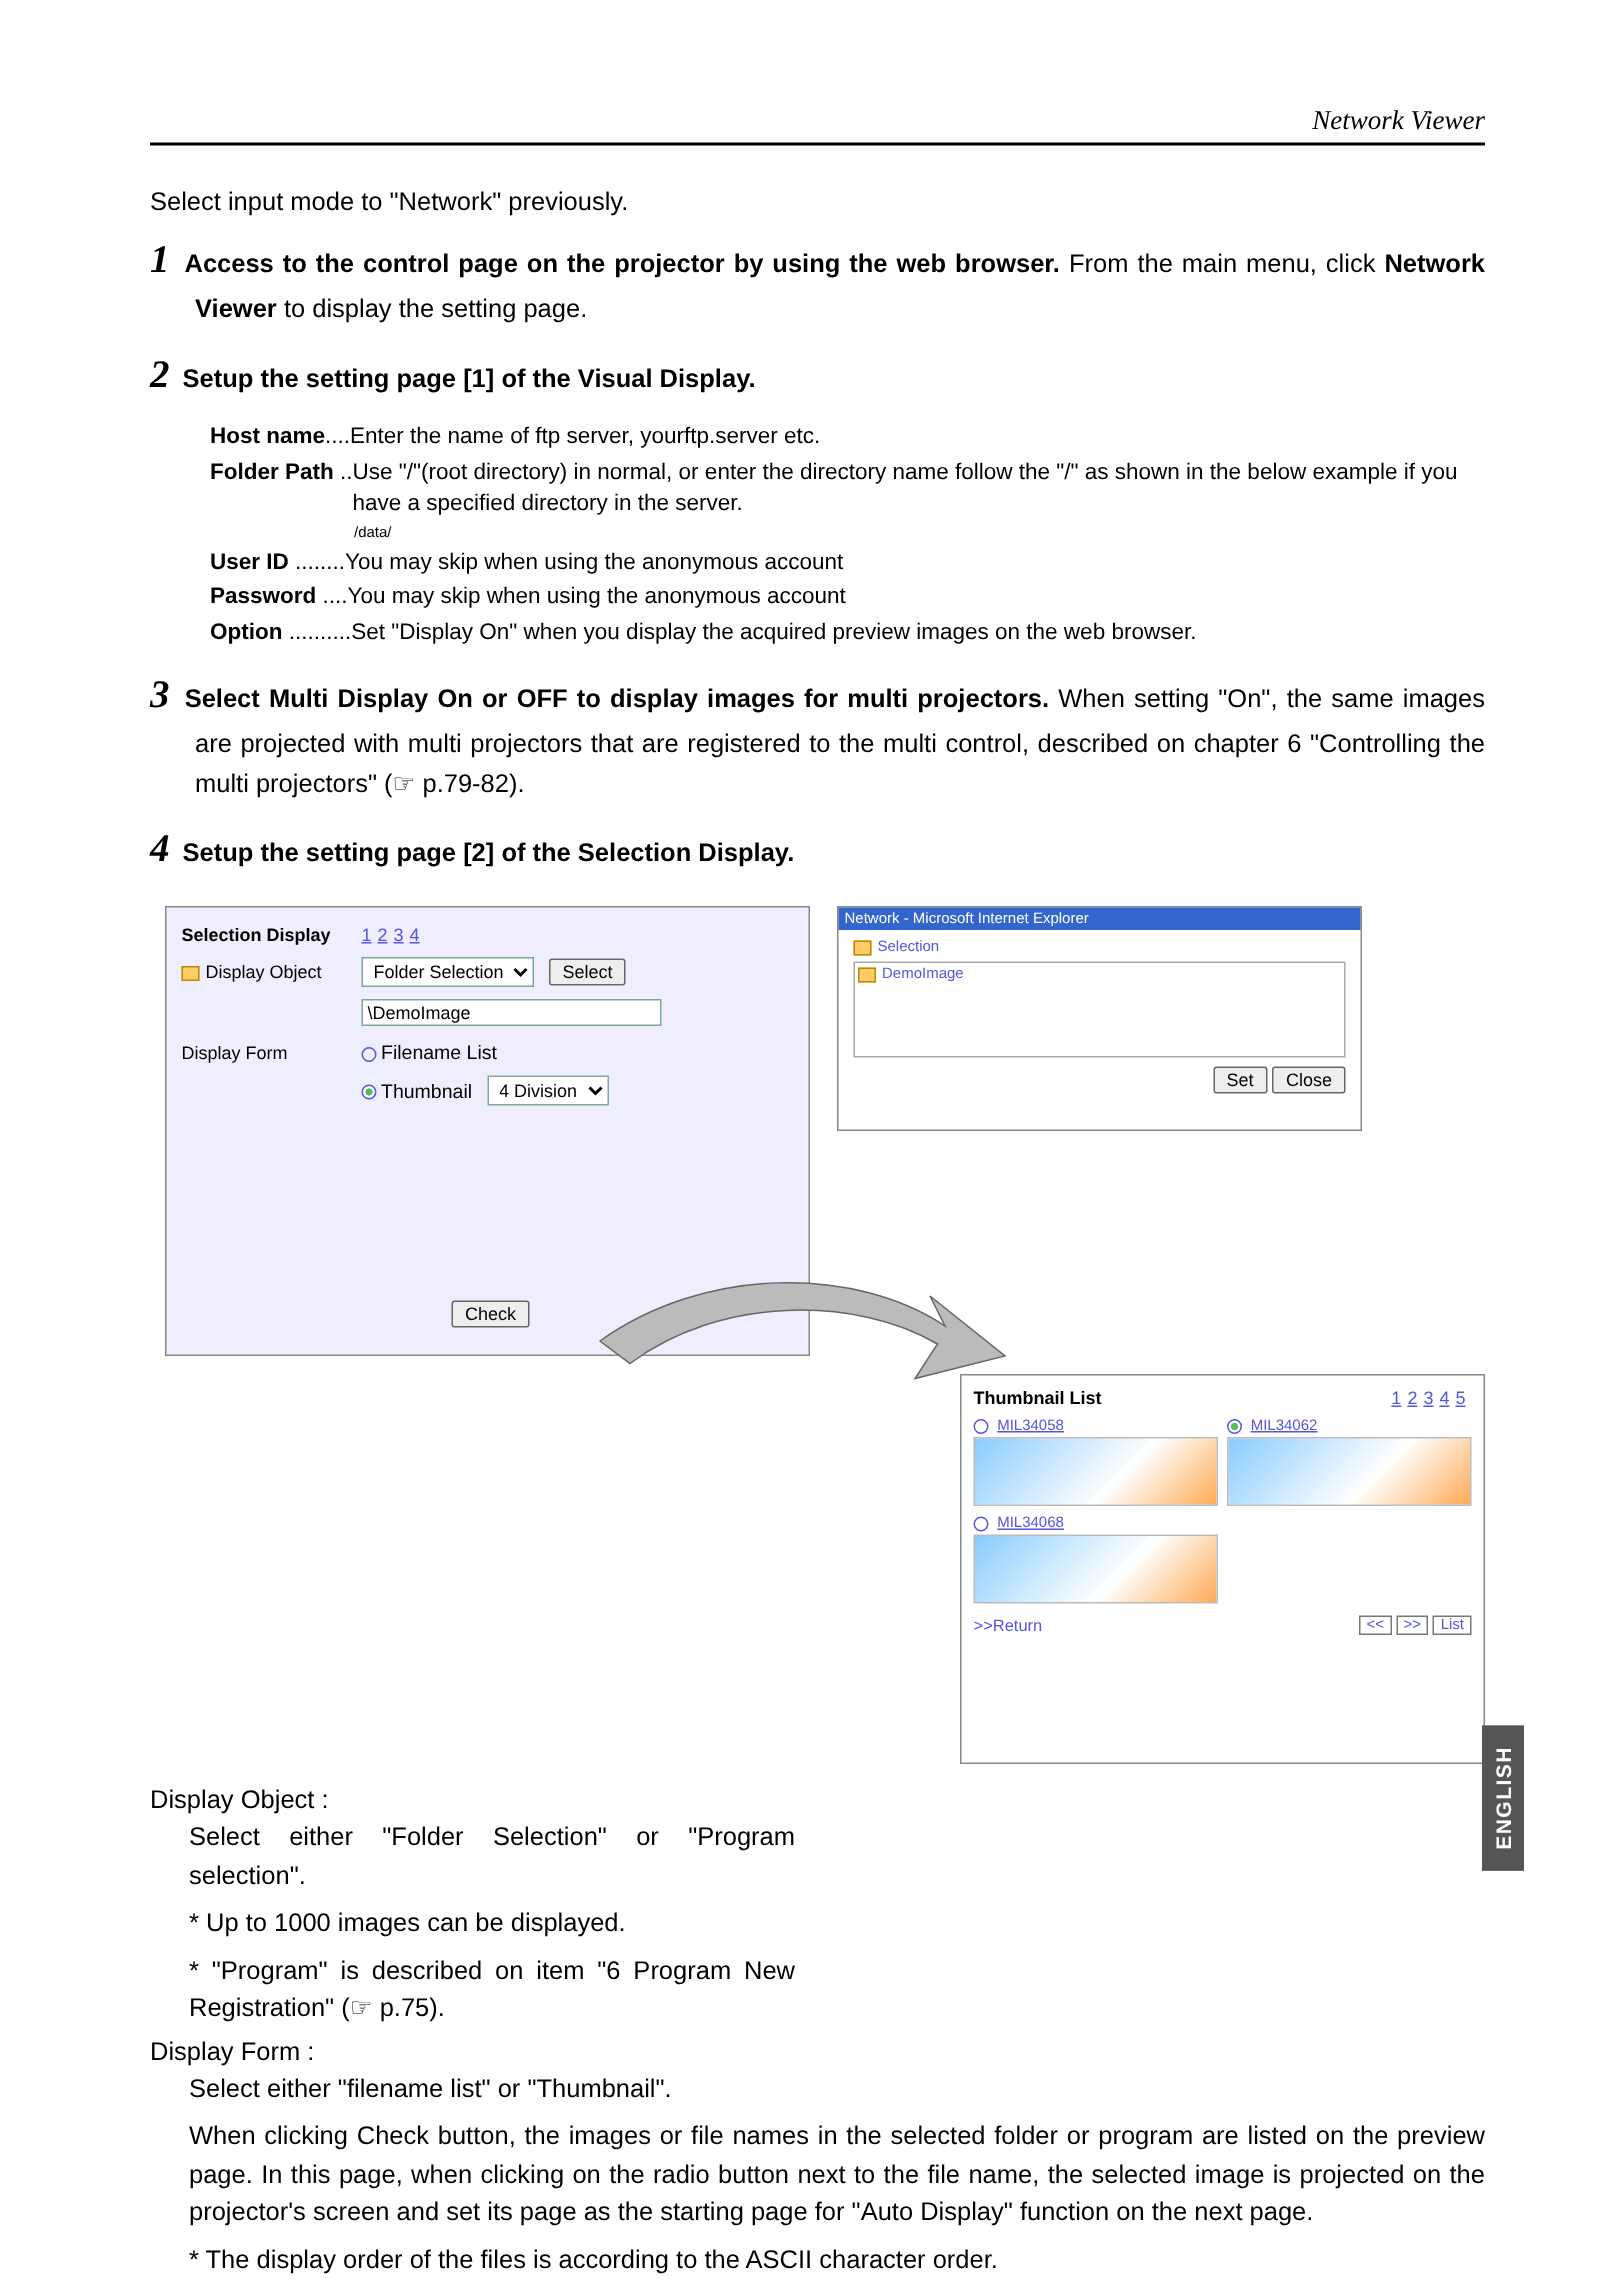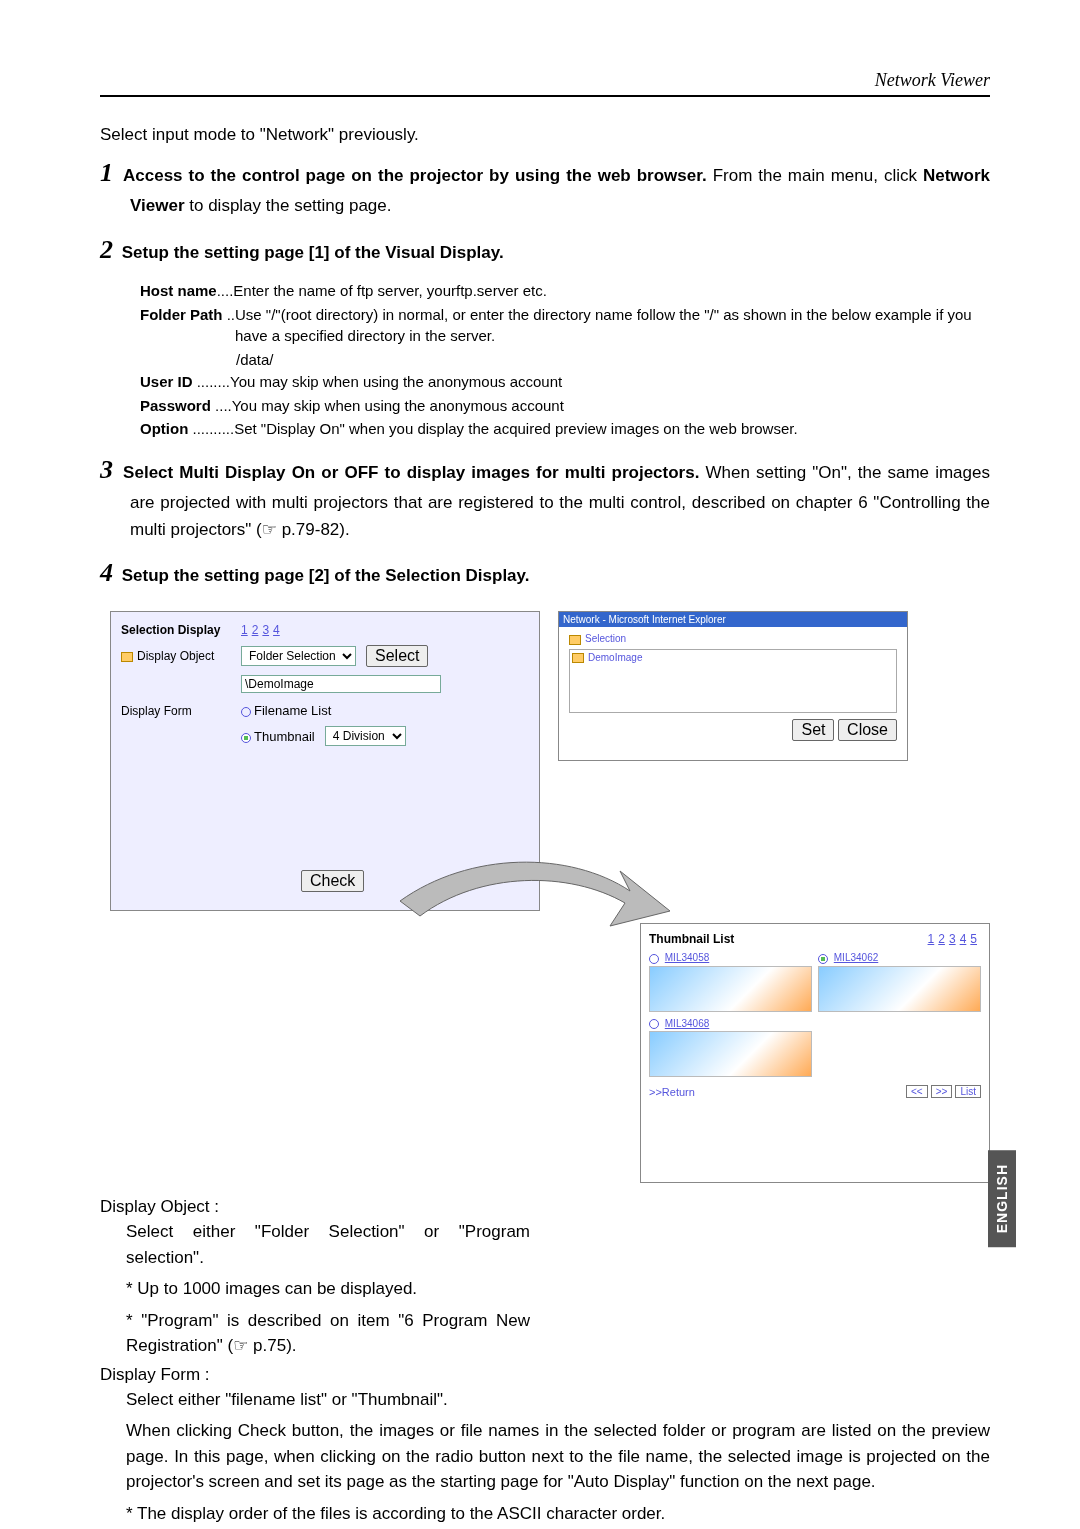--- a/index.html
+++ b/index.html
@@ -7,32 +7,32 @@
 .hdr-title{text-align:right;font-style:italic;font-family:Georgia,serif;font-size:18px;margin-bottom:4px}
 .hdr-rule{border:0;border-top:2px solid #000;margin-bottom:28px}
 .intro{font-size:17px;margin-bottom:8px}
 .num-step{font-size:17px;line-height:1.55;margin-bottom:10px;padding-left:30px;text-indent:-30px;text-align:justify}
 .step-no{font-family:Georgia,serif;font-style:italic;font-weight:bold;font-size:26px;margin-right:4px}
 .bold{font-weight:bold}
 .deflist{padding-left:40px;font-size:15px;line-height:1.45;margin-bottom:10px}
 .defrow{display:flex;margin-bottom:2px}
 .defterm{font-weight:normal;white-space:nowrap}
 .defval{}
-.defcont{padding-left:96px;font-size:15px;line-height:1.45}
+.defcont{padding-left:96px;font-size:10px;line-height:1.45}
 .figures{margin:18px 0 14px 10px;display:flex;flex-direction:column;gap:12px}
 .figgroup{display:flex;gap:18px;position:relative}
 .panel{border:1px solid #888;background:#eef;padding:10px;font-size:13px}
 .panel-large{width:430px;height:300px;position:relative}
 .panel-small{width:350px;height:150px}
 .panel-thumbs{width:350px;height:260px;background:#fff;border:1px solid #888;padding:8px;font-size:12px}
 .row{display:flex;align-items:center;gap:10px;margin-bottom:8px}
 .label-cell{width:110px;font-size:12px}
 .link-nums span{color:#55d;text-decoration:underline;margin-right:4px;font-size:12px}
 select,input[type=text]{font-size:12px;border:1px solid #7a9;background:#fff;padding:1px 3px}
-.btn{font-size:16px;border:1px solid #666;background:#eee;padding:1px 8px;display:inline-block;border-radius:2px}
+.btn{font-size:12px;border:1px solid #666;background:#eee;padding:1px 8px;display:inline-block;border-radius:2px}
 .arrow-svg{position:absolute;left:280px;top:230px;width:290px;height:120px;pointer-events:none}
 .radio{display:inline-block;width:10px;height:10px;border:1px solid #55d;border-radius:50%;vertical-align:middle;margin-right:3px}
 .radio.sel{background:radial-gradient(circle,#5b5 40%,#fff 45%)}
 .folder-ico{display:inline-block;width:12px;height:10px;background:#fc6;border:1px solid #b80;margin-right:4px;vertical-align:middle}
 .section-para{font-size:17px;line-height:1.5;text-align:justify;margin-bottom:6px}
 .sub-head{font-size:17px;margin-bottom:2px}
 .indent{padding-left:26px}
 .side-tab{position:absolute;right:-26px;top:1080px;background:#555;color:#fff;writing-mode:vertical-rl;transform:rotate(180deg);padding:14px 6px;font-weight:bold;font-size:14px;letter-spacing:1px}
 .page-wrap{position:relative}
 .thumb-grid{display:grid;grid-template-columns:1fr 1fr;gap:6px;margin-top:6px}

